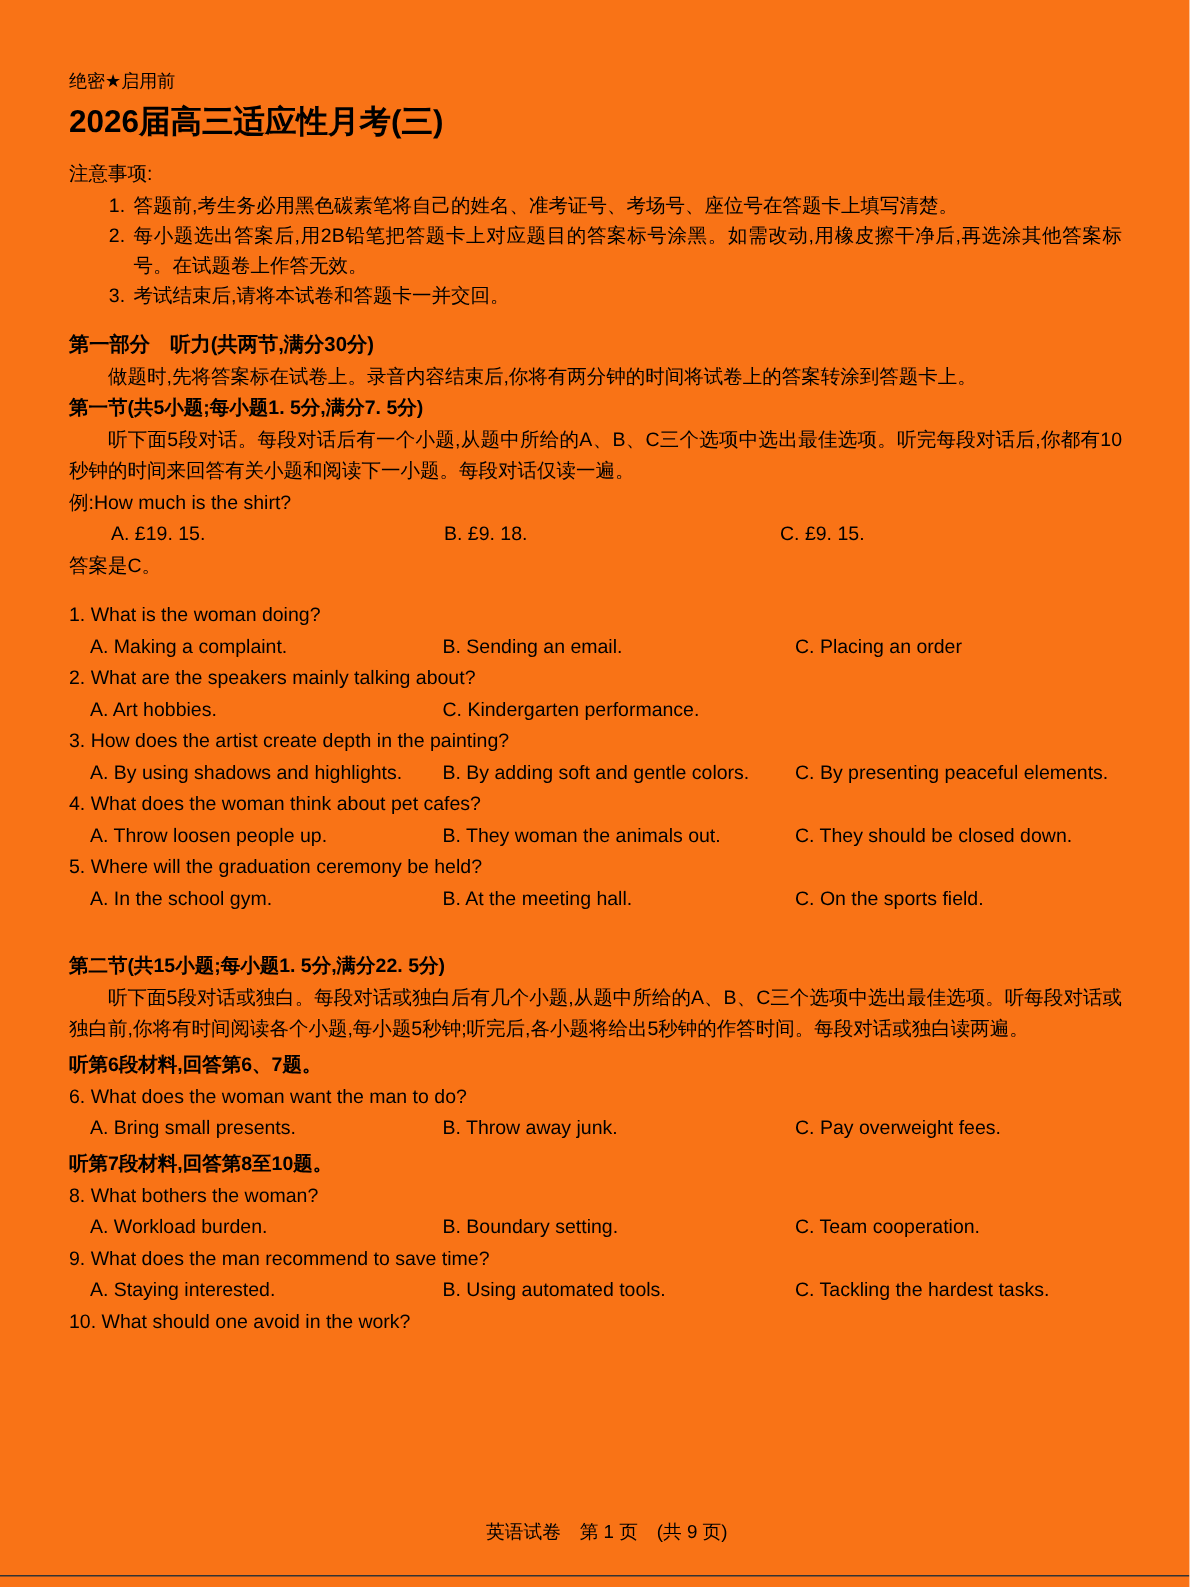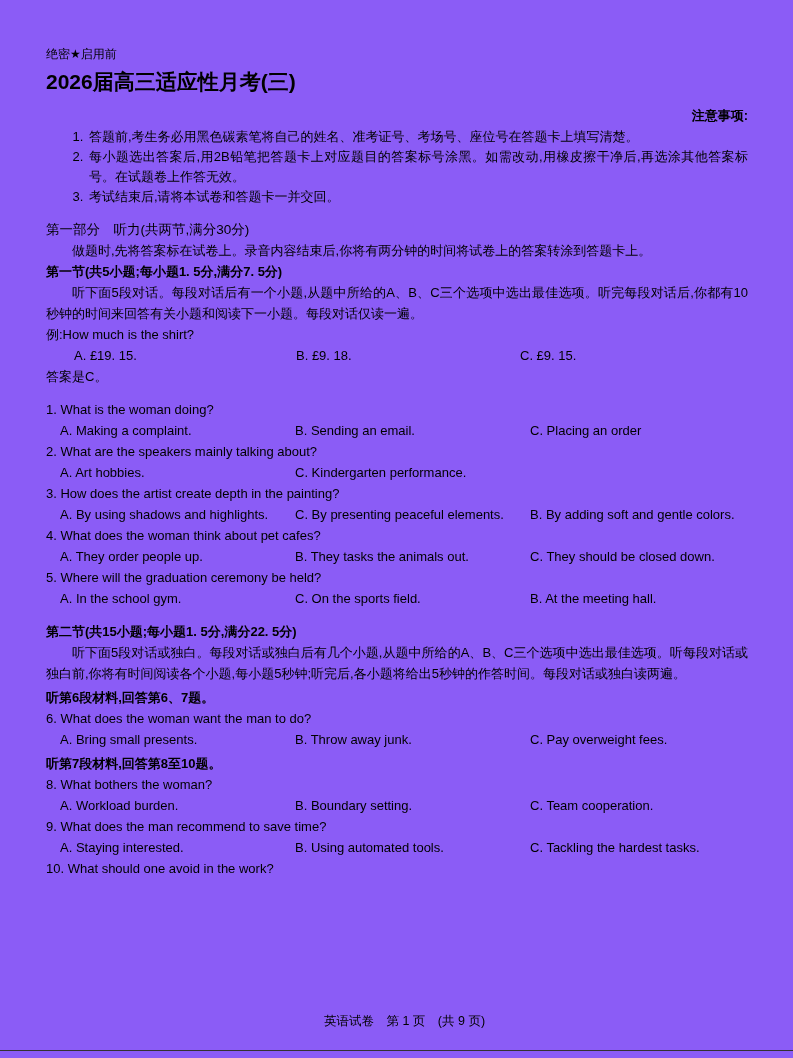--- a/index.html
+++ b/index.html
@@ -2,21 +2,21 @@
 <html><head>
 <meta charset="utf-8">
 <style>
   * { box-sizing: border-box; }
   html, body { margin: 0; padding: 0; background: #ffffff; }
   .page {
     position: relative;
     width: 793px;
     height: 1058px;
     margin: 0 auto;
-    background: #8b5cf6;
+    background: #f97316;
     color: #000;
     font-family: "Liberation Sans", "DejaVu Sans", sans-serif;
     font-size: 13px;
     line-height: 21px;
     padding: 44px 45px 0 46px;
     overflow: hidden;
   }
   .secret { font-size: 12px; line-height: 21px; }
   .title {
     margin: 4px 0 0;
@@ -24,31 +24,31 @@
     line-height: 26px;
     font-weight: bold;
   }
   .subtitle {
     margin: 14px 0 0;
     font-size: 20px;
     line-height: 24px;
     font-weight: bold;
     text-align: center;
   }
-  .notice-heading { font-weight: bold; margin-top: 10px; text-align: right; }
+  .notice-heading { font-weight: normal; margin-top: 10px; }
   .notice-list { margin: 1px 0 0; padding-left: 41px; }
   .notice-list li {
     line-height: 20px;
     text-align: justify;
     padding-left: 2px;
   }
-  .part-heading { font-weight: normal; font-size: 13.5px; margin-top: 12px; }
+  .part-heading { font-weight: bold; font-size: 13.5px; margin-top: 12px; }
   .para { margin: 0; text-indent: 2em; text-align: justify; }
   .sec-heading { font-weight: bold; }
-  .sec-heading.gap-top { margin-top: 12px; }
+  .sec-heading.gap-top { margin-top: 24px; }
   .ex-prompt { }
   .opt-row {
     display: grid;
     grid-template-columns: 235px 235px 1fr;
     padding-left: 14px;
   }
   .ex-row {
     display: grid;
     grid-template-columns: 222px 224px 1fr;
     padding-left: 28px;
@@ -116,40 +116,40 @@
       <div class="opt-row">
         <span class="opt">A. Art hobbies.</span>
         <span class="opt">C. Kindergarten performance.</span>
       </div>
     </div>
 
     <div class="q">
       <div class="q-text">3. How does the artist create depth in the painting?</div>
       <div class="opt-row">
         <span class="opt">A. By using shadows and highlights.</span>
+        <span class="opt">B. By adding soft and gentle colors.</span>
         <span class="opt">C. By presenting peaceful elements.</span>
-        <span class="opt">B. By adding soft and gentle colors.</span>
       </div>
     </div>
 
     <div class="q">
       <div class="q-text">4. What does the woman think about pet cafes?</div>
       <div class="opt-row">
-        <span class="opt">A. They order people up.</span>
-        <span class="opt">B. They tasks the animals out.</span>
+        <span class="opt">A. Throw loosen people up.</span>
+        <span class="opt">B. They woman the animals out.</span>
         <span class="opt">C. They should be closed down.</span>
       </div>
     </div>
 
     <div class="q">
       <div class="q-text">5. Where will the graduation ceremony be held?</div>
       <div class="opt-row">
         <span class="opt">A. In the school gym.</span>
+        <span class="opt">B. At the meeting hall.</span>
         <span class="opt">C. On the sports field.</span>
-        <span class="opt">B. At the meeting hall.</span>
       </div>
     </div>
 
   </div>
 
   <div class="sec-heading gap-top">第二节(共15小题;每小题1. 5分,满分22. 5分)</div>
   <p class="para">听下面5段对话或独白。每段对话或独白后有几个小题,从题中所给的A、B、C三个选项中选出最佳选项。听每段对话或独白前,你将有时间阅读各个小题,每小题5秒钟;听完后,各小题将给出5秒钟的作答时间。每段对话或独白读两遍。</p>
 
   <div class="group-header">听第6段材料,回答第6、7题。</div>
 

